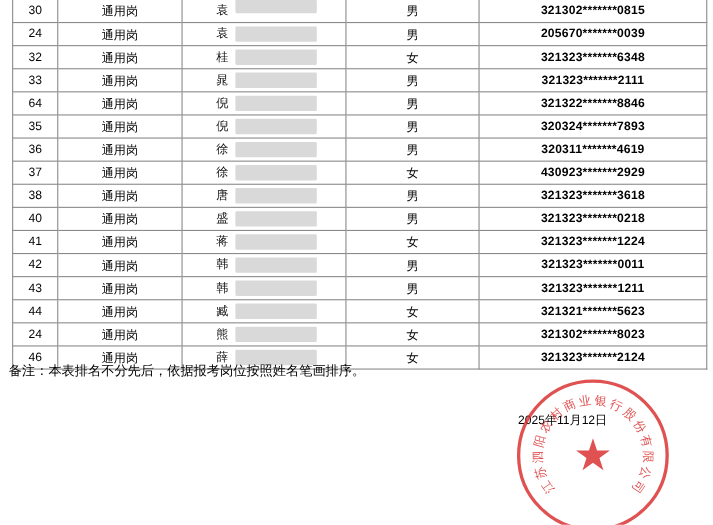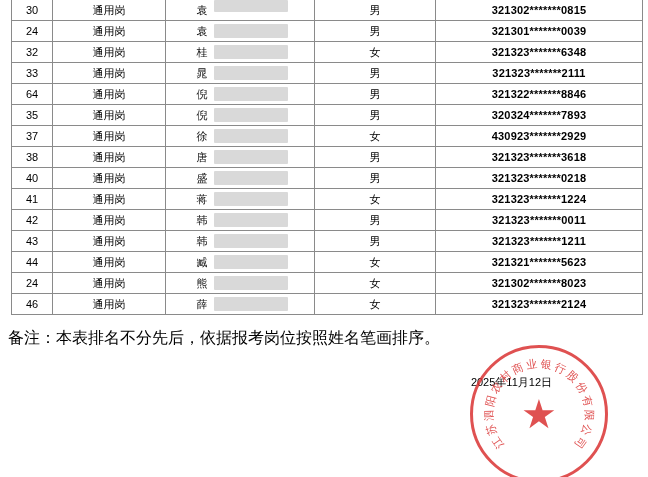--- a/index.html
+++ b/index.html
@@ -65,21 +65,21 @@
     top: 3px;
     left: 50%;
     height: 14px;
     background: #d9d9d9;
     border-radius: 1px;
   }
   .note {
     position: absolute;
     left: 8px;
     top: 330px;
-    font-size: 16px;
+    font-size: 12px;
     line-height: 15px;
     color: #000;
   }
   .sign-block {
     position: absolute;
     right: 96px;
     top: 372px;
     text-align: center;
     font-size: 11px;
     line-height: 20px;
@@ -159,21 +159,21 @@
       <tr>
         <td class="c-no">24</td>
         <td class="c-post">通用岗</td>
         <td class="c-name">
           <span class="name-wrap">
             <span class="name-text" style="margin-left:-38px">袁</span>
             <span class="redact" style="width:74px; margin-left:-26px;"></span>
           </span>
         </td>
         <td class="c-gender">男</td>
-        <td class="c-id">321301*******0039</td>
+        <td class="c-id">205670*******0039</td>
       </tr>
 
       <tr>
         <td class="c-no">32</td>
         <td class="c-post">通用岗</td>
         <td class="c-name">
           <span class="name-wrap">
             <span class="name-text" style="margin-left:-38px">桂</span>
             <span class="redact" style="width:74px; margin-left:-26px;"></span>
           </span>
@@ -214,20 +214,32 @@
         <td class="c-name">
           <span class="name-wrap">
             <span class="name-text" style="margin-left:-38px">倪</span>
             <span class="redact" style="width:74px; margin-left:-26px;"></span>
           </span>
         </td>
         <td class="c-gender">男</td>
         <td class="c-id">320324*******7893</td>
       </tr>
 
+      <tr>
+        <td class="c-no">36</td>
+        <td class="c-post">通用岗</td>
+        <td class="c-name">
+          <span class="name-wrap">
+            <span class="name-text" style="margin-left:-38px">徐</span>
+            <span class="redact" style="width:74px; margin-left:-26px;"></span>
+          </span>
+        </td>
+        <td class="c-gender">男</td>
+        <td class="c-id">320311*******4619</td>
+      </tr>
 
       <tr>
         <td class="c-no">37</td>
         <td class="c-post">通用岗</td>
         <td class="c-name">
           <span class="name-wrap">
             <span class="name-text" style="margin-left:-38px">徐</span>
             <span class="redact" style="width:74px; margin-left:-26px;"></span>
           </span>
         </td>

